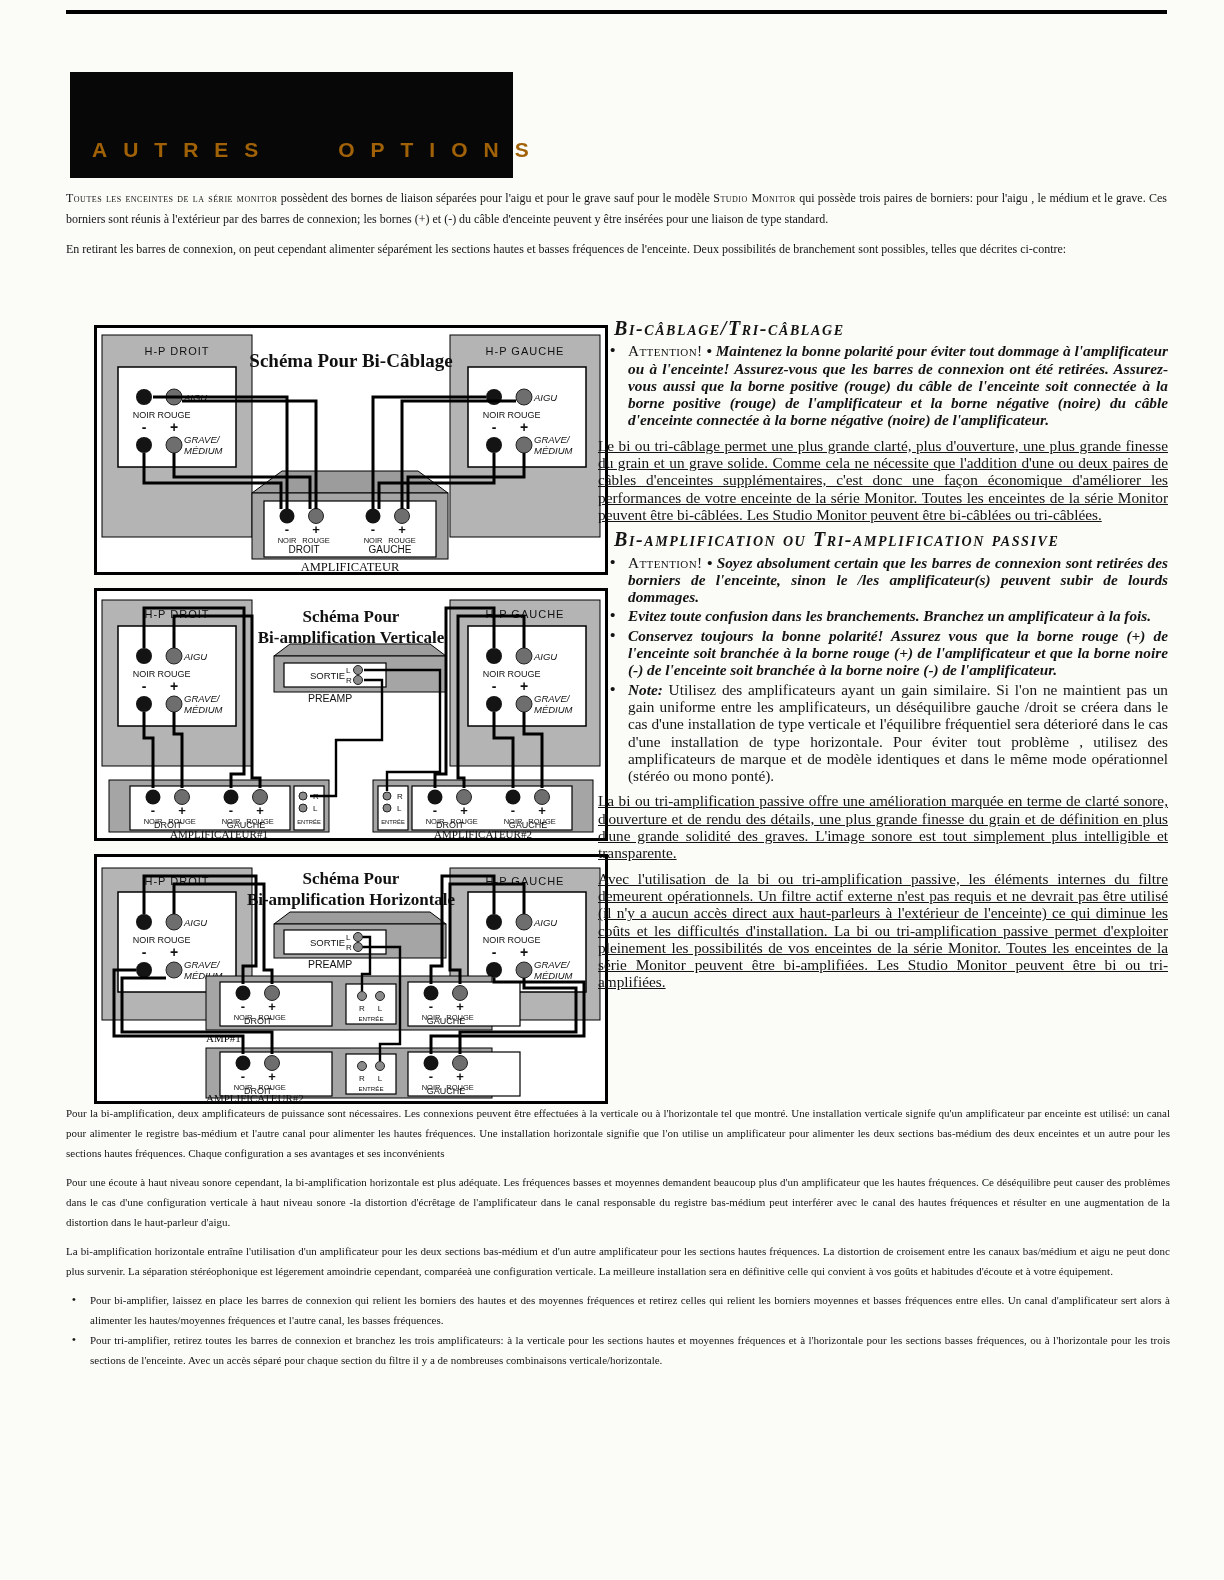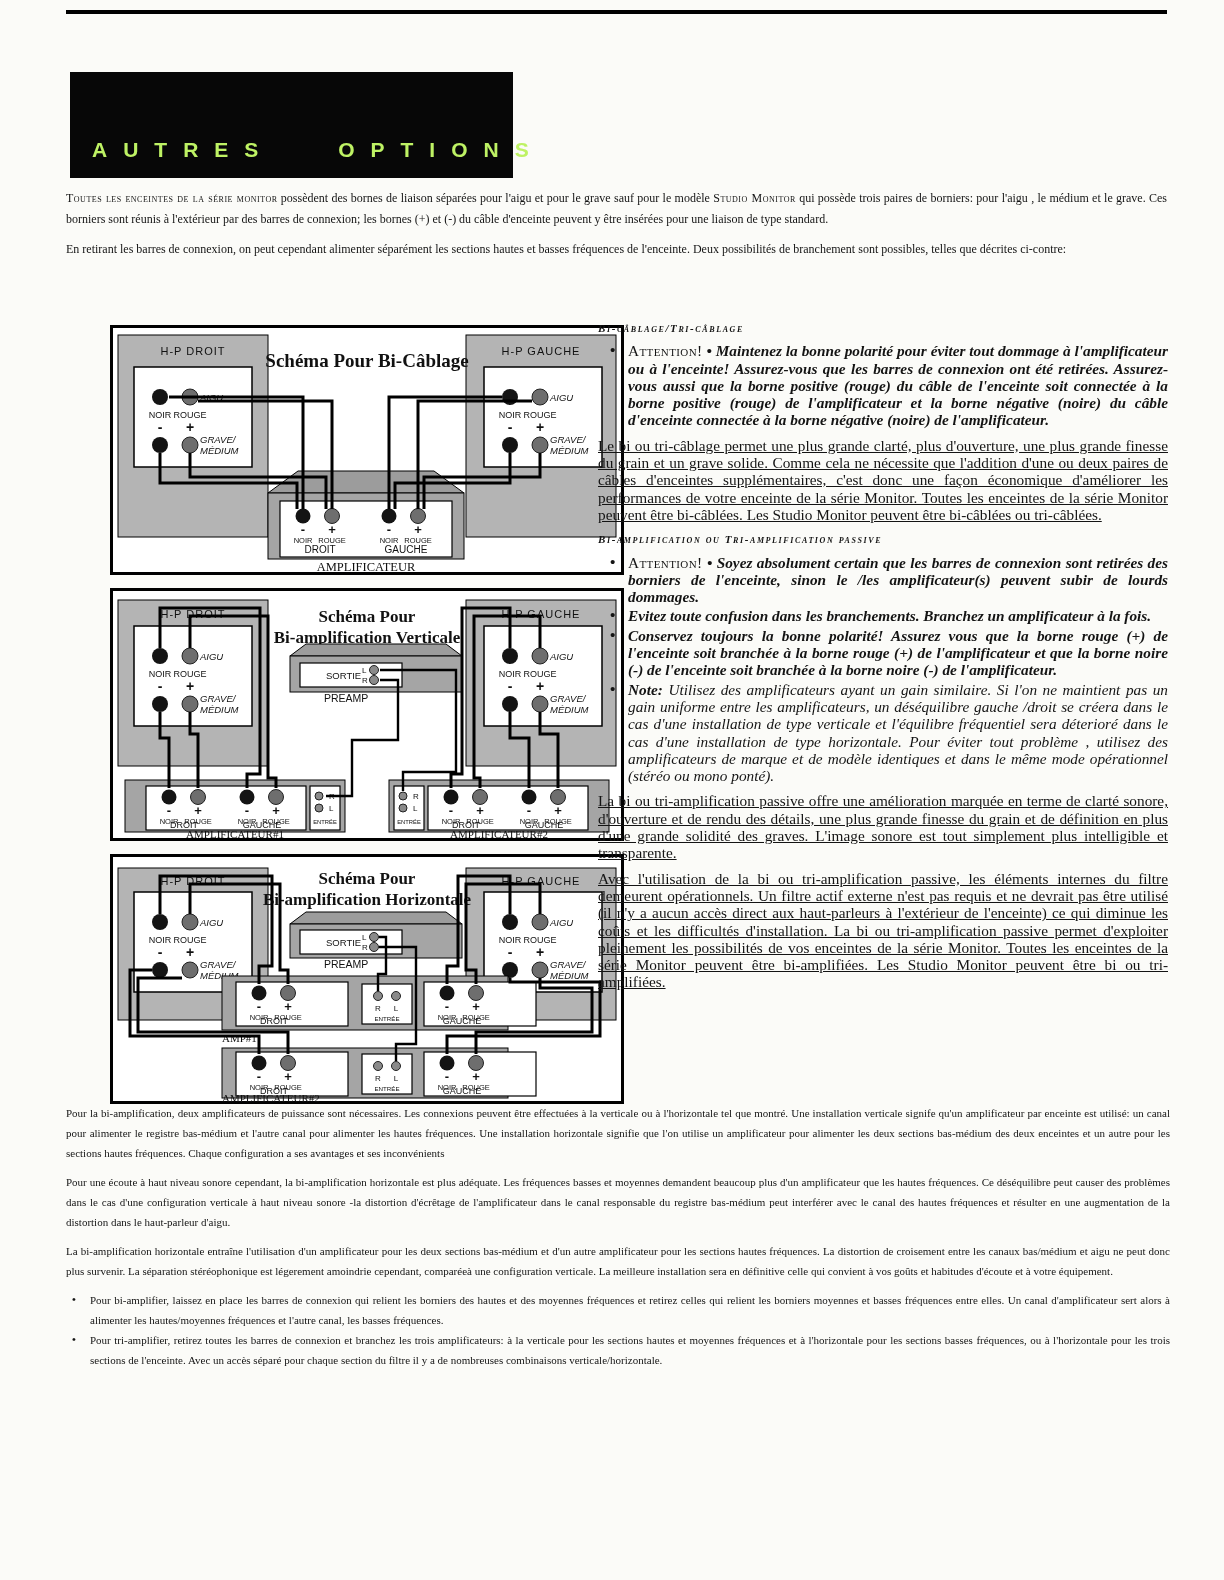--- a/index.html
+++ b/index.html
@@ -1,36 +1,36 @@
 <!DOCTYPE html>
 <html><head>
 <meta charset="utf-8">
 <style>
   html,body{margin:0;padding:0;}
   body{width:1224px;height:1580px;background:#fbfbf8;position:relative;
        font-family:"Liberation Serif",serif;color:#141414;}
   .page{position:absolute;inset:0;overflow:hidden;}
   .topline{position:absolute;left:66px;top:10px;width:1101px;height:4px;background:#000;}
   .banner{position:absolute;left:70px;top:72px;width:443px;height:106px;background:#070707;}
-  .banner-title{position:absolute;left:22px;bottom:16px;color:#bef264;
+  .banner-title{position:absolute;left:22px;bottom:16px;color:#a16207;
       font-family:"Liberation Sans",sans-serif;font-weight:bold;font-size:21px;
       letter-spacing:16px;word-spacing:42px;white-space:nowrap;}
   .intro{position:absolute;left:66px;top:188px;width:1101px;font-size:12px;line-height:21px;}
   .intro p{margin:0 0 9px 0;text-align:justify;}
   .sc{font-variant:small-caps;letter-spacing:.5px;}
-  .left-col{position:absolute;left:82px;top:325px;width:514px;padding-left:28px;}
+  .left-col{position:absolute;left:66px;top:325px;width:514px;padding-left:28px;}
   .left-col svg{display:block;margin-bottom:13px;}
   .right-col{position:absolute;left:598px;top:320px;width:570px;font-size:15.3px;line-height:17.3px;}
   .sec-head{font-style:italic;font-weight:bold;font-variant:small-caps;
-      letter-spacing:1.6px;font-size:11px;margin:0 0 5px 0;}
+      letter-spacing:1.6px;font-size:20px;margin:0 0 5px 16px;}
   .right-col p{margin:0 0 8px 0;text-align:justify;text-decoration:underline;}
   .bullet-item{position:relative;padding-left:30px;text-align:justify;margin:0 0 2px 0;}
   .bullet-item .dot{position:absolute;left:12px;top:-1px;font-weight:bold;}
   .bi{font-weight:bold;font-style:italic;}
-  .it{font-style:italic;}
+  .it{}
   .scb{font-variant:small-caps;font-weight:normal;letter-spacing:.4px;margin-top:23px;}
   .bullets{margin-bottom:8px;}
   .bottom{position:absolute;left:66px;top:1103px;width:1104px;font-size:11px;line-height:20px;}
   .bottom p{margin:0 0 9px 0;text-align:justify;}
   .bottom .bullet-item{padding-left:24px;margin:0;}
   .bottom .bullet-item .dot{left:6px;}
   
   text{fill:#111;}
   .dt{font-family:"Liberation Serif",serif;font-weight:bold;}
   .lb{font-family:"Liberation Sans",sans-serif;}

